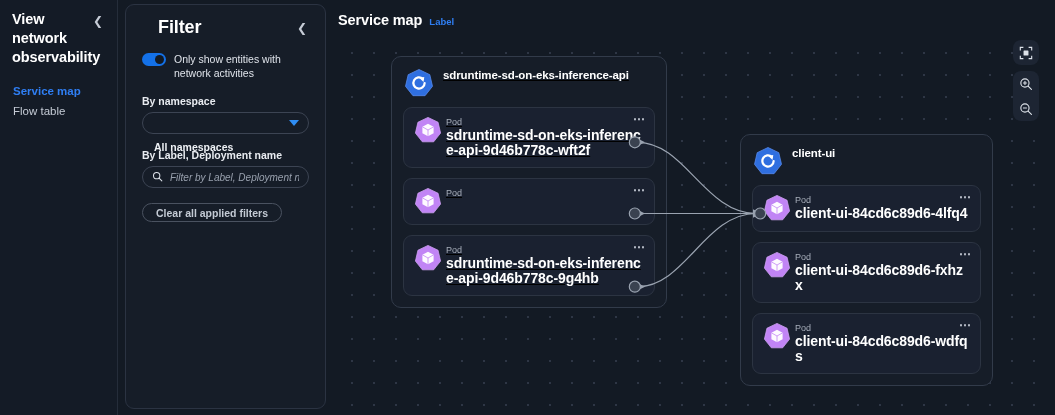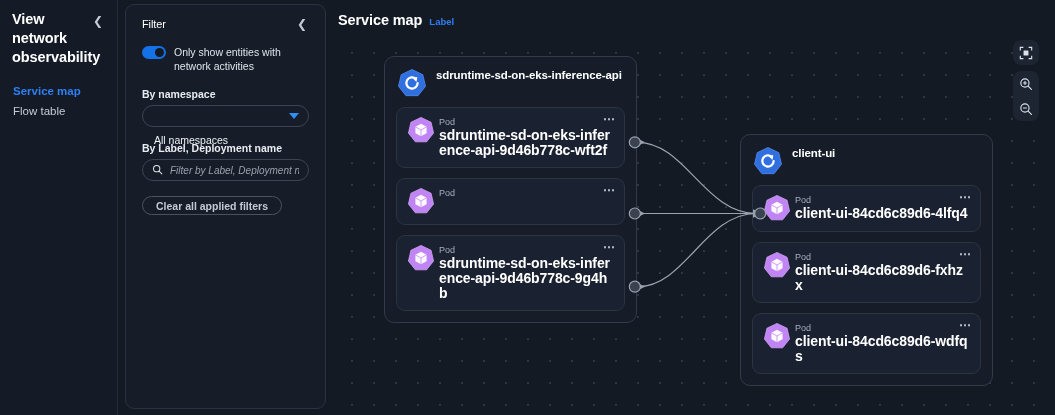--- a/index.html
+++ b/index.html
@@ -59,21 +59,21 @@
     border: 1px solid #2b3342;
     border-radius: 9px;
     height: 405px;
     padding: 12px 16px;
     position: relative;
   }
   .filter-head {
     display: flex; align-items: center; justify-content: space-between;
   }
   .filter-title {
-    color: #ffffff; font-size: 11px; font-weight: normal; letter-spacing: -0.1px;
+    color: #ffffff; font-size: 18px; font-weight: bold; letter-spacing: -0.1px; margin-left: 16px;
   }
   .filter-collapse {
     width: 14px; height: 14px; color: #c6ccd6;
     font-size: 12px; line-height: 14px; text-align: center; cursor: pointer;
   }
   .toggle-row { display: flex; align-items: flex-start; margin-top: 14px; gap: 8px; }
   .toggle {
     flex: 0 0 24px;
     width: 24px; height: 13px;
     background: #1471e8;
@@ -100,21 +100,21 @@
   .select {
     height: 22px;
     background: #161d28;
     border: 1px solid #3c4453;
     border-radius: 11px;
     display: flex; align-items: center;
     padding: 0 9px 0 11px;
     justify-content: space-between;
     cursor: pointer;
   }
-  .select-value { color: #eef1f5; font-size: 10.5px; font-weight: normal; margin-top: 48px; }
+  .select-value { color: #eef1f5; font-size: 10.5px; font-weight: bold; margin-top: 48px; }
   .caret {
     width: 0; height: 0;
     border-left: 5px solid transparent;
     border-right: 5px solid transparent;
     border-top: 6px solid #2f8ef5;
   }
   .searchbox {
     height: 22px;
     background: #161d28;
     border: 1px solid #3c4453;
@@ -305,21 +305,21 @@
         <path d="M421,179 C 370,179 350,252 303,252" stroke="#9aa3b0" stroke-width="1.2" fill="none" marker-end="url(#arrL)"></path>
 
         <path d="M400,179 L 419,179" stroke="#9aa3b0" stroke-width="1.2" fill="none" marker-end="url(#arrR)"></path>
 
         <circle cx="300" cy="108" r="5.5" fill="#3a4250" stroke="#9aa3b0" stroke-width="1.2"></circle>
         <circle cx="300" cy="179" r="5.5" fill="#3a4250" stroke="#9aa3b0" stroke-width="1.2"></circle>
         <circle cx="300" cy="252" r="5.5" fill="#3a4250" stroke="#9aa3b0" stroke-width="1.2"></circle>
         <circle cx="425" cy="179" r="5.5" fill="#3a4250" stroke="#9aa3b0" stroke-width="1.2"></circle>
       </svg>
 
-      <div class="group" style="left:50px; top:22px; width:253px;">
+      <div class="group" style="left:57px; top:22px; width:276px;text-decoration:underline;">
         <div class="group-head">
           <span class="hept">
             <svg width="30" height="30" viewBox="0 0 40 40">
               <polygon points="20,2 34.4,8.9 38,24.4 28.1,36.9 11.9,36.9 2,24.4 5.6,8.9" fill="#2f6fe0" stroke="#5b8ef0" stroke-width="1"></polygon>
               <path d="M27.5,20 a7.5,7.5 0 1 1 -2.4,-5.5" stroke="#ffffff" stroke-width="3" fill="none" stroke-linecap="round"></path>
               <path d="M20.5,13.2 L27.0,12.0 L26.0,18.6 z" fill="#ffffff"></path>
             </svg>
           </span>
           <span class="group-name">sdruntime-sd-on-eks-inference-api</span>
         </div>

